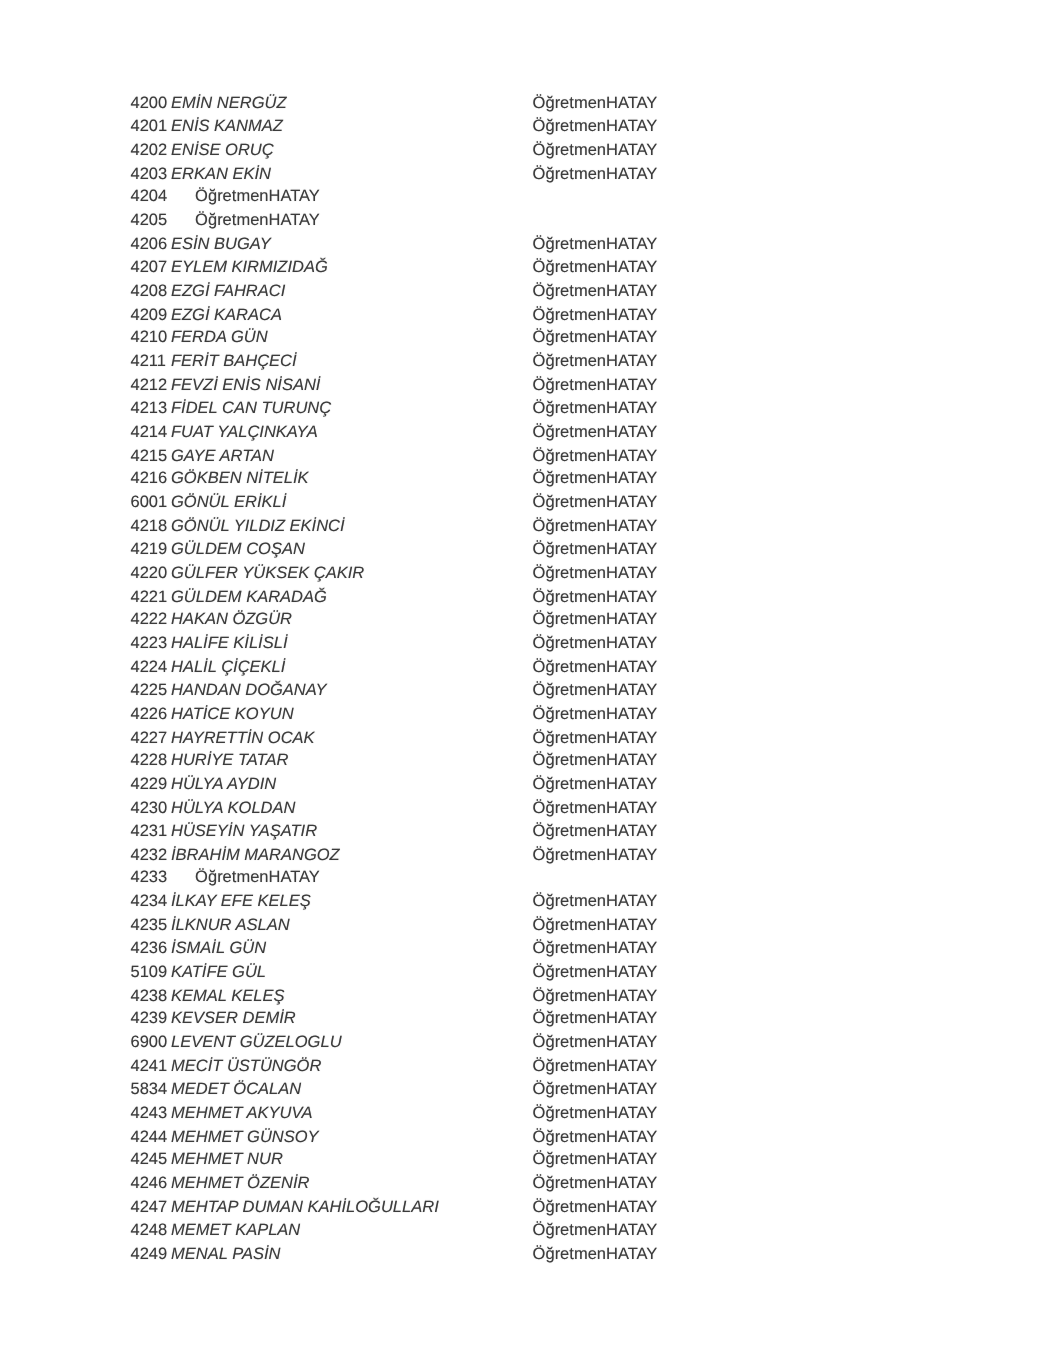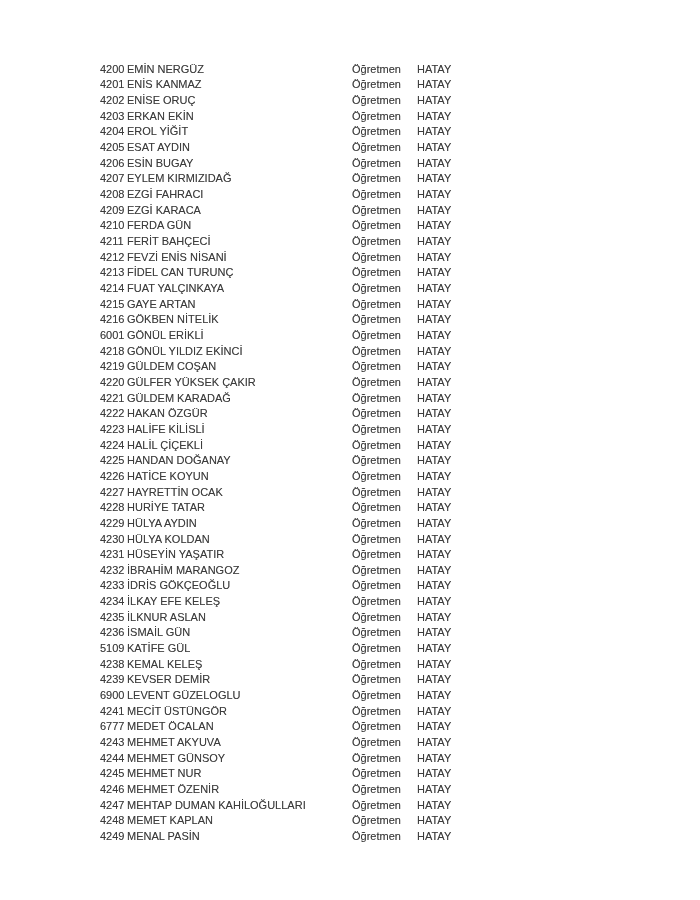--- a/index.html
+++ b/index.html
@@ -10,43 +10,45 @@
   .page {
     position: relative;
     width: 700px;
     height: 900px;
     background: #ffffff;
     overflow: hidden;
     font-family: "Liberation Sans", sans-serif;
   }
   .roster {
     position: absolute;
-    left: 100px;
+    left: 87px;
     top: 61px;
   }
   .row {
     display: flex;
     align-items: center;
     height: 15.66px;
     font-size: 11px;
     color: #3c3c3c;
     text-shadow: 0 0 0.6px rgba(80, 80, 80, 0.5);
     white-space: nowrap;
   }
   .cell-no {
     width: 27px;
     flex: 0 0 27px;
   }
   .cell-name {
     width: 225px;
     flex: 0 0 225px;
+    font-style: italic;
   }
   .cell-title {
     width: 65px;
     flex: 0 0 65px;
+    text-align: right;
   }
   .cell-province {
     flex: 0 0 auto;
   }
 </style>
 </head>
 <body>
 
 <div class="page">
   <div class="roster" id="roster">
@@ -73,28 +75,26 @@
 
   <div class="row">
     <span class="cell-no">4203</span>
     <span class="cell-name">ERKAN EKİN</span>
     <span class="cell-title">Öğretmen</span>
     <span class="cell-province">HATAY</span>
   </div>
 
   <div class="row">
     <span class="cell-no">4204</span>
-    <span class="cell-name">EROL YİĞİT</span>
     <span class="cell-title">Öğretmen</span>
     <span class="cell-province">HATAY</span>
   </div>
 
   <div class="row">
     <span class="cell-no">4205</span>
-    <span class="cell-name">ESAT AYDIN</span>
     <span class="cell-title">Öğretmen</span>
     <span class="cell-province">HATAY</span>
   </div>
 
   <div class="row">
     <span class="cell-no">4206</span>
     <span class="cell-name">ESİN BUGAY</span>
     <span class="cell-title">Öğretmen</span>
     <span class="cell-province">HATAY</span>
   </div>
@@ -276,21 +276,20 @@
 
   <div class="row">
     <span class="cell-no">4232</span>
     <span class="cell-name">İBRAHİM MARANGOZ</span>
     <span class="cell-title">Öğretmen</span>
     <span class="cell-province">HATAY</span>
   </div>
 
   <div class="row">
     <span class="cell-no">4233</span>
-    <span class="cell-name">İDRİS GÖKÇEOĞLU</span>
     <span class="cell-title">Öğretmen</span>
     <span class="cell-province">HATAY</span>
   </div>
 
   <div class="row">
     <span class="cell-no">4234</span>
     <span class="cell-name">İLKAY EFE KELEŞ</span>
     <span class="cell-title">Öğretmen</span>
     <span class="cell-province">HATAY</span>
   </div>
@@ -338,21 +337,21 @@
   </div>
 
   <div class="row">
     <span class="cell-no">4241</span>
     <span class="cell-name">MECİT ÜSTÜNGÖR</span>
     <span class="cell-title">Öğretmen</span>
     <span class="cell-province">HATAY</span>
   </div>
 
   <div class="row">
-    <span class="cell-no">6777</span>
+    <span class="cell-no">5834</span>
     <span class="cell-name">MEDET ÖCALAN</span>
     <span class="cell-title">Öğretmen</span>
     <span class="cell-province">HATAY</span>
   </div>
 
   <div class="row">
     <span class="cell-no">4243</span>
     <span class="cell-name">MEHMET AKYUVA</span>
     <span class="cell-title">Öğretmen</span>
     <span class="cell-province">HATAY</span>

